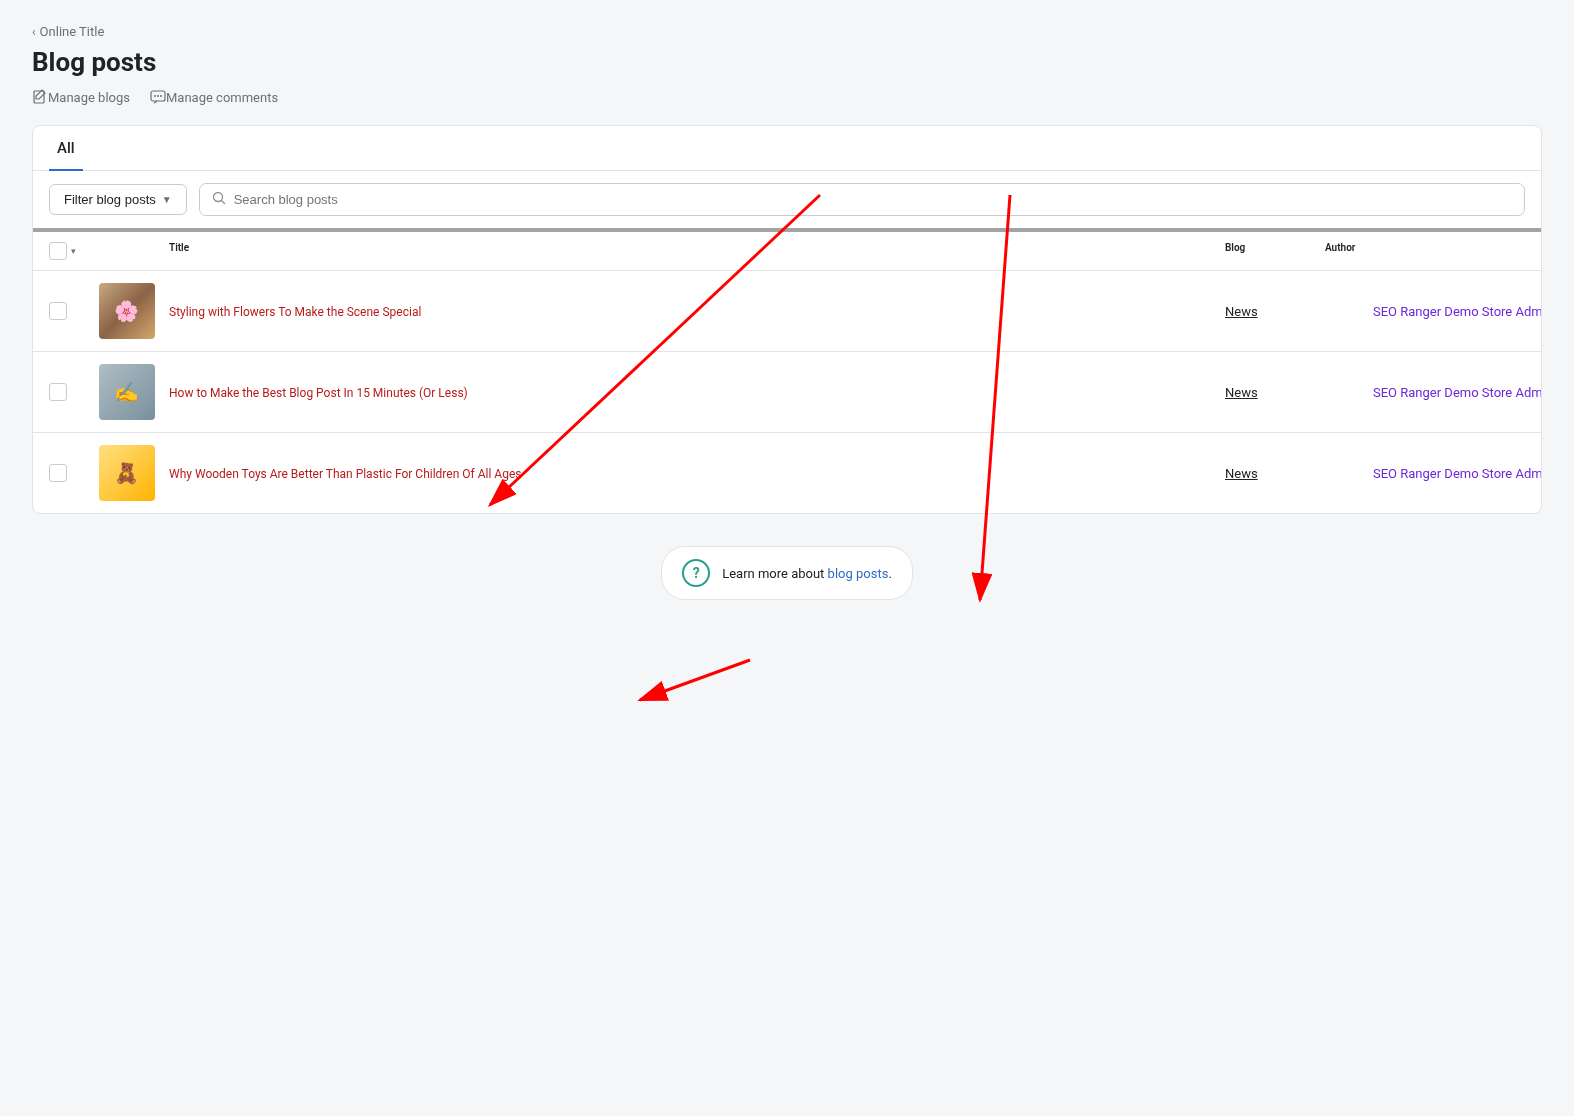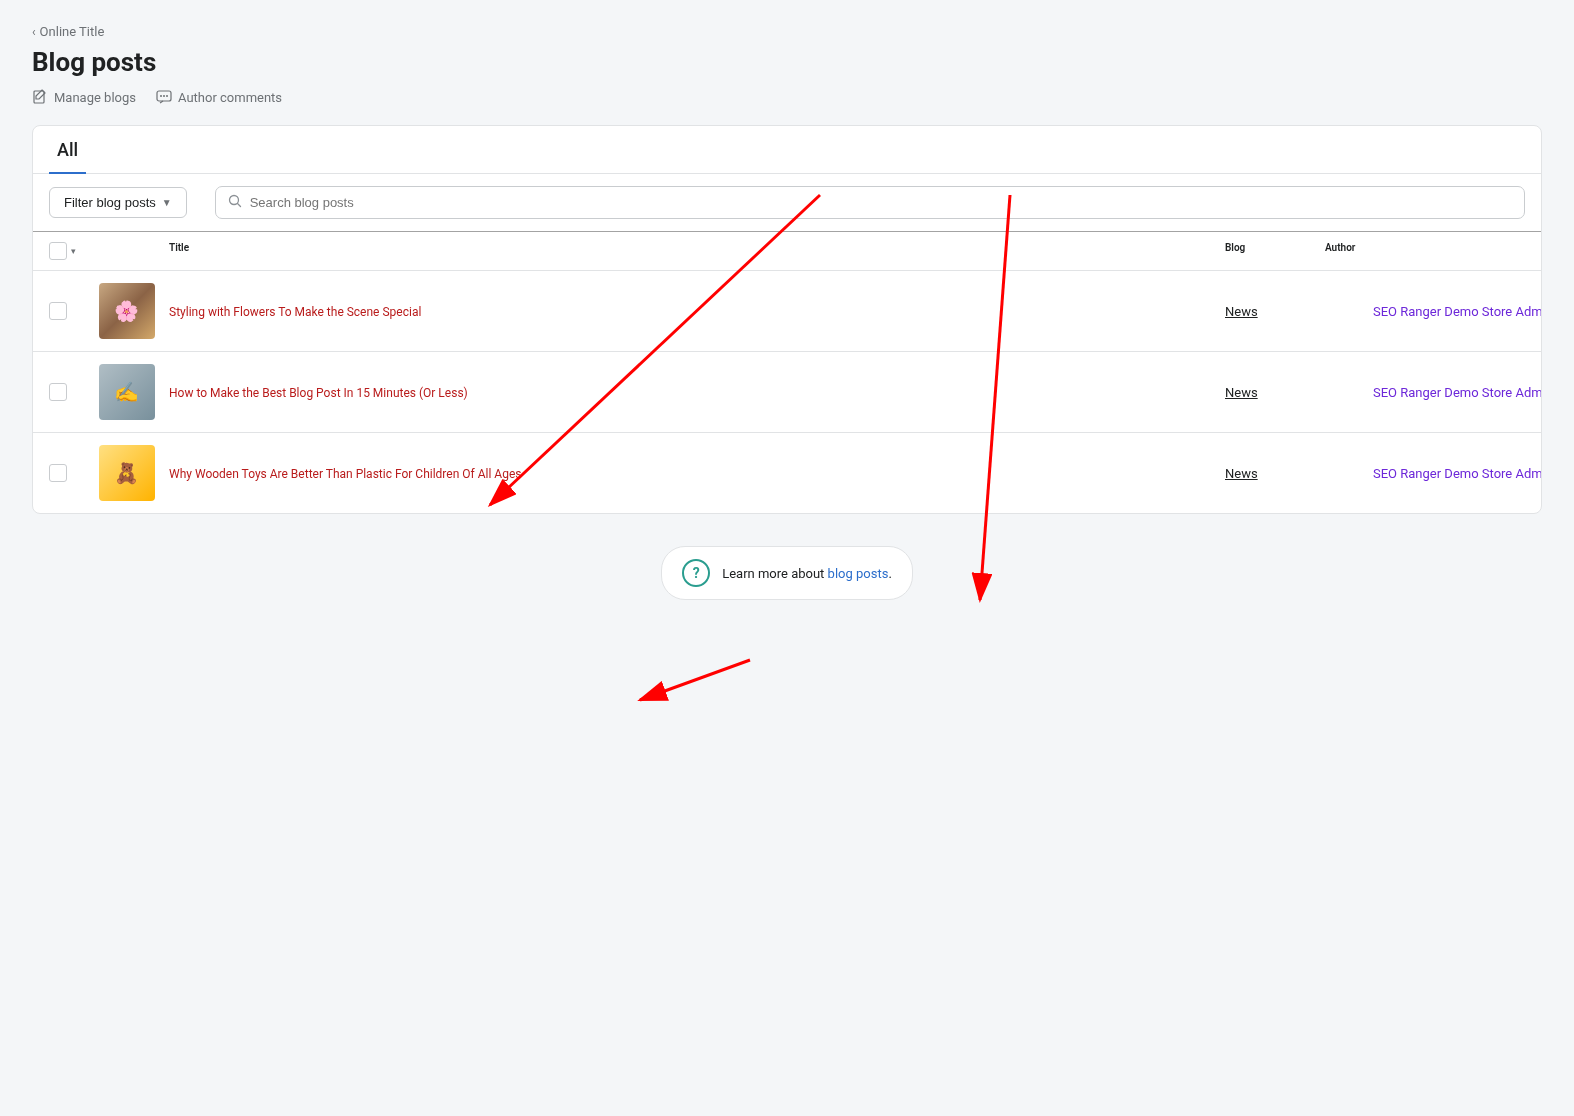--- a/index.html
+++ b/index.html
@@ -38,21 +38,20 @@
     }
     .page-actions {
       display: flex;
       align-items: center;
       gap: 20px;
       margin-bottom: 20px;
     }
     .page-action-link {
       display: flex;
       align-items: center;
-      gap: 6px;
       color: #6d7175;
       text-decoration: none;
       font-size: 13px;
       cursor: pointer;
     }
     .page-action-link .action-icon {
       width: 16px;
       height: 16px;
       display: inline-flex;
       align-items: center;
@@ -65,39 +64,39 @@
       border: 1px solid #e1e3e5;
       overflow: hidden;
     }
     .tabs {
       display: flex;
       border-bottom: 1px solid #e1e3e5;
       padding: 0 16px;
     }
     .tab {
       padding: 12px 8px;
-      font-size: 18px;
+      font-size: 15px;
       color: #6d7175;
       cursor: pointer;
       border-bottom: 2px solid transparent;
       margin-right: 16px;
       position: relative;
       top: 1px;
     }
     .tab.active {
       color: #202223;
       border-bottom: 2px solid #2c6ecb;
       font-weight: 500;
     }
     .filter-row {
       display: flex;
       align-items: center;
       padding: 12px 16px;
-      gap: 28px;
-      border-bottom: 1px solid #a3a3a3;
+      gap: 12px;
+      border-bottom: 4px solid #a3a3a3;
     }
     .filter-btn {
       display: flex;
       align-items: center;
       gap: 6px;
       padding: 7px 14px;
       border: 1px solid #c9cccf;
       border-radius: 6px;
       background: #fff;
       color: #202223;
@@ -317,21 +316,21 @@
     <a class="page-action-link">
       <span class="action-icon">
         <svg width="16" height="16" viewBox="0 0 16 16" fill="none">
           <rect x="1" y="2" width="14" height="10" rx="2" stroke="#6d7175" stroke-width="1.2" fill="none"></rect>
           <path d="M4 14l3-2h0" stroke="#6d7175" stroke-width="1.2" fill="none"></path>
           <circle cx="5" cy="7" r="1" fill="#6d7175"></circle>
           <circle cx="8" cy="7" r="1" fill="#6d7175"></circle>
           <circle cx="11" cy="7" r="1" fill="#6d7175"></circle>
         </svg>
       </span>
-      <span>Author comments</span>
+      <span>Manage comments</span>
     </a>
   </div>
 
   <div class="card">
 
     <div class="tabs">
       <div class="tab active">
         <span>All</span>
       </div>
     </div>

